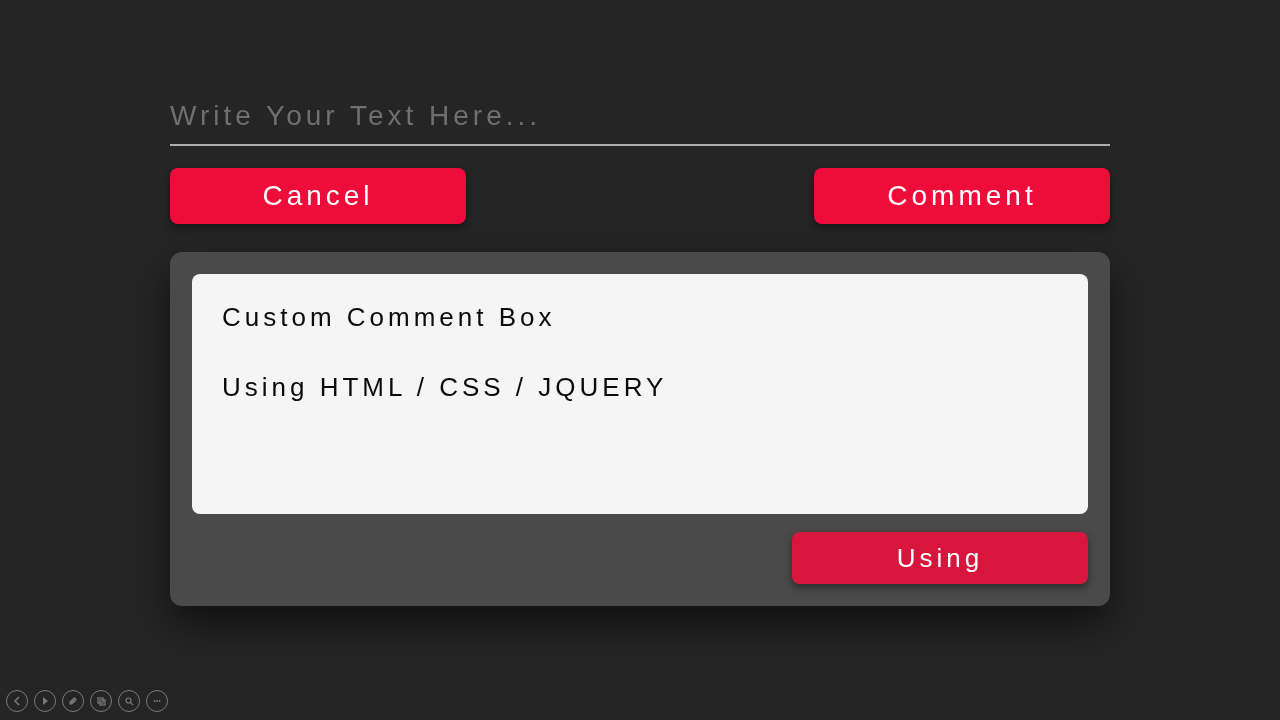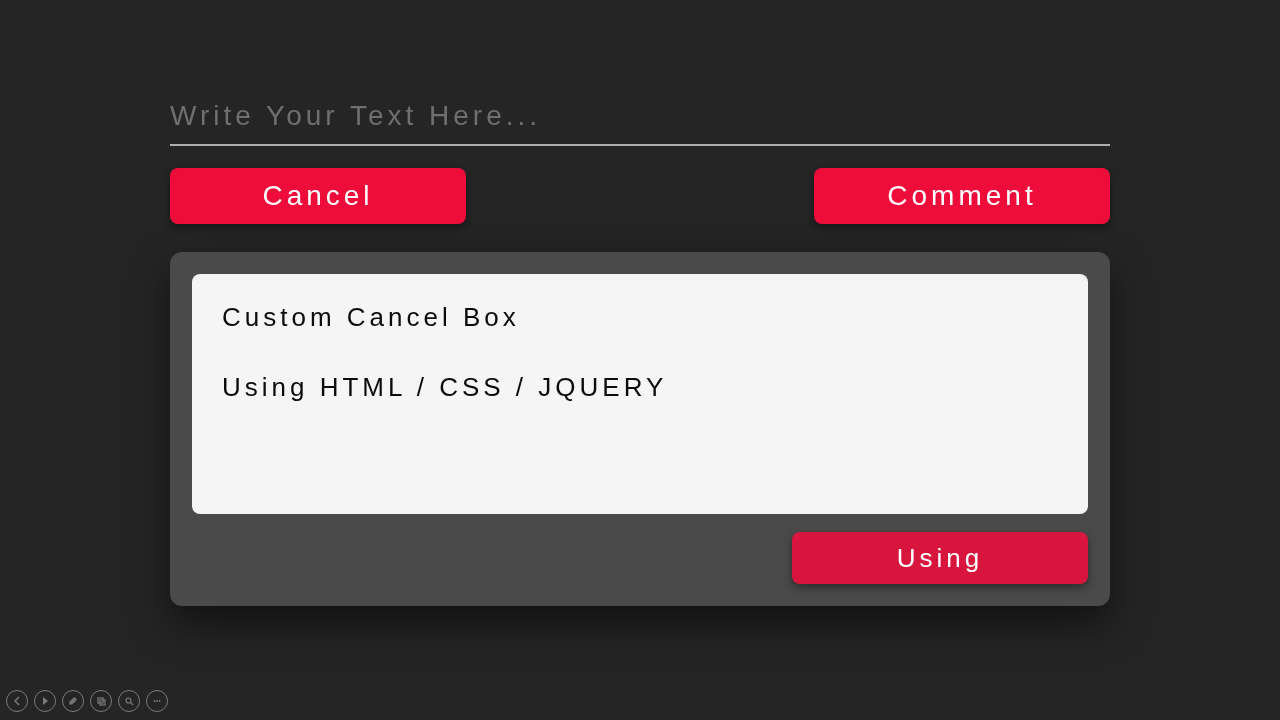--- a/index.html
+++ b/index.html
@@ -109,21 +109,21 @@
   <div class="input-row">
     <input class="comment-input" type="text" placeholder="Write Your Text Here..." style="">
   </div>
 
   <div class="action-row">
     <button class="btn">Cancel</button>
     <button class="btn">Comment</button>
   </div>
 
   <div class="panel">
-    <div class="card">Custom Cancel Box
+    <div class="card">Custom Comment Box
 
 Using HTML / CSS / JQUERY</div>
     <div class="panel-actions">
       <button class="btn btn-delete">Using</button>
     </div>
   </div>
 
 </div>
 
 <div class="media-bar">

